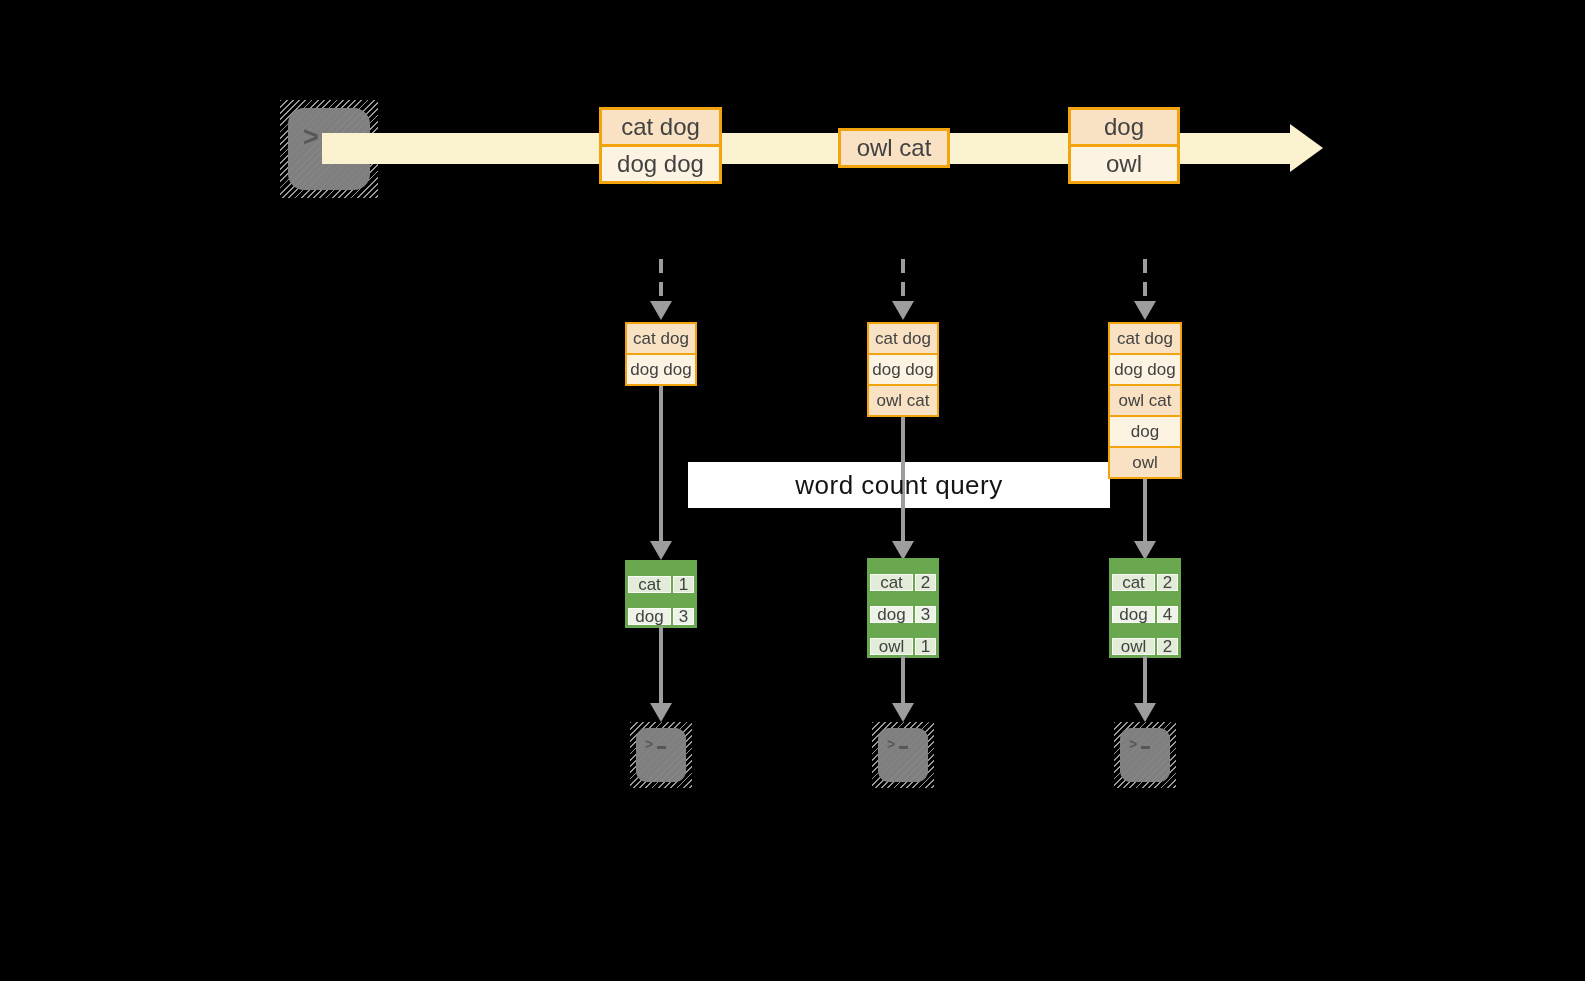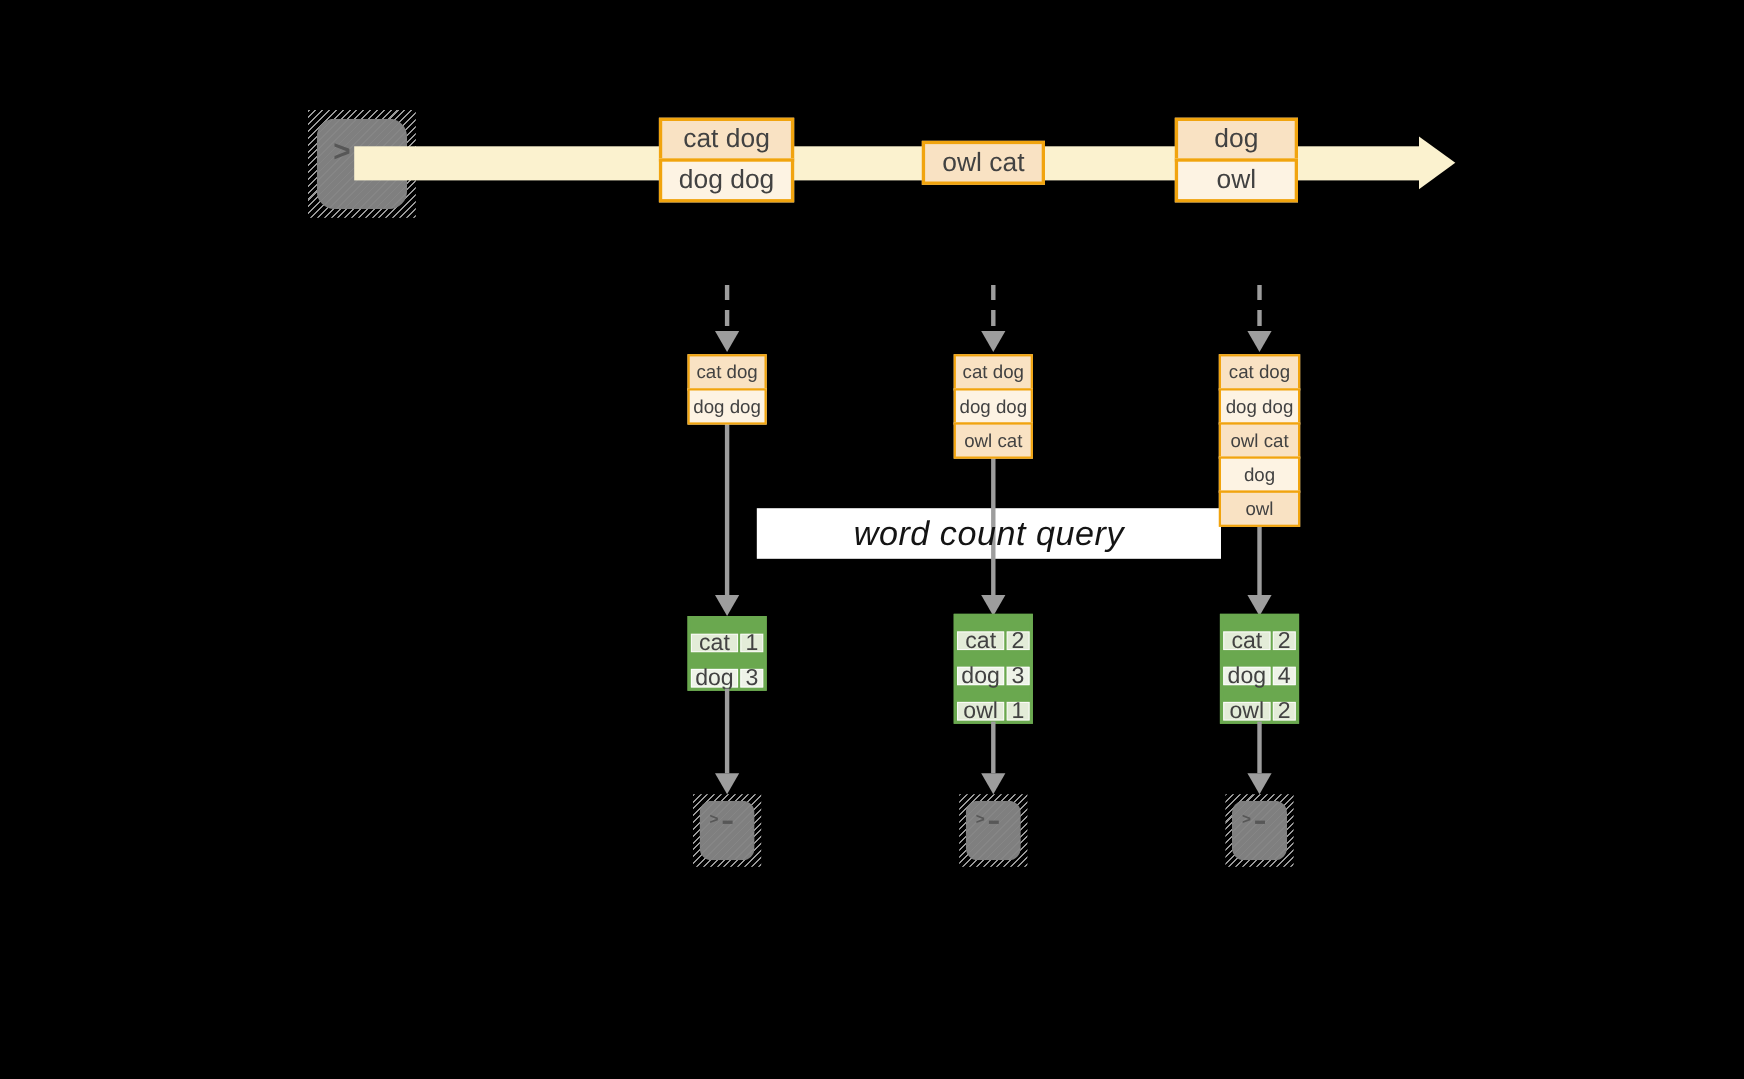--- a/index.html
+++ b/index.html
@@ -68,39 +68,39 @@
   .stack .brow:nth-child(odd){background:var(--cell-peach);}
   .stack .brow:nth-child(even){background:var(--cell-cream);}
   .stack0{left:625px;top:322px;width:72px;}
   .stack1{left:867px;top:322px;width:72px;}
   .stack2{left:1108px;top:322px;width:74px;}
 
   
   .gtable{position:absolute;border:3px solid var(--green-border);background:var(--green-border);
     display:grid;grid-template-columns:43px 21px;grid-auto-rows:30px;gap:2px;}
   .gtable .cell{display:flex;align-items:center;justify-content:center;
-    font-size:21px;color:var(--box-text);background:var(--cell-sage);
+    font-size:17px;color:var(--box-text);background:var(--cell-sage);
     box-shadow:inset 0 0 0 1px rgba(255,255,255,.8);margin-top:13px;}
   .gtable .cell:nth-child(4n+3),.gtable .cell:nth-child(4n+4){background:var(--cell-sage-light);}
   .tbl0{left:625px;top:560px;}
   .tbl1{left:867px;top:558px;}
   .tbl2{left:1109px;top:558px;}
 
   
   .vline{position:absolute;width:4px;background:var(--arrow-gray);}
   .vdash{position:absolute;width:4px;
     background:repeating-linear-gradient(to bottom,var(--arrow-gray) 0 14px,transparent 14px 23px);}
   .ahead{position:absolute;width:0;height:0;
     border-left:11px solid transparent;border-right:11px solid transparent;
     border-top:19px solid var(--arrow-gray);}
 
   
   .query{position:absolute;left:688px;top:462px;width:422px;height:46px;background:var(--query-bg);
     display:flex;align-items:center;justify-content:center;}
-  .query span{position:relative;z-index:5;font-size:31px;color:var(--query-text);letter-spacing:.5px;font-style:italic;}
+  .query span{position:relative;z-index:5;font-size:26px;color:var(--query-text);letter-spacing:.5px;}
 </style>
 </head>
 <body>
 
 <div class="stage">
 
   <div class="terminal big">
     <div class="t-body">
       <div class="t-glyph">
         <span class="t-chev">&gt;</span>

